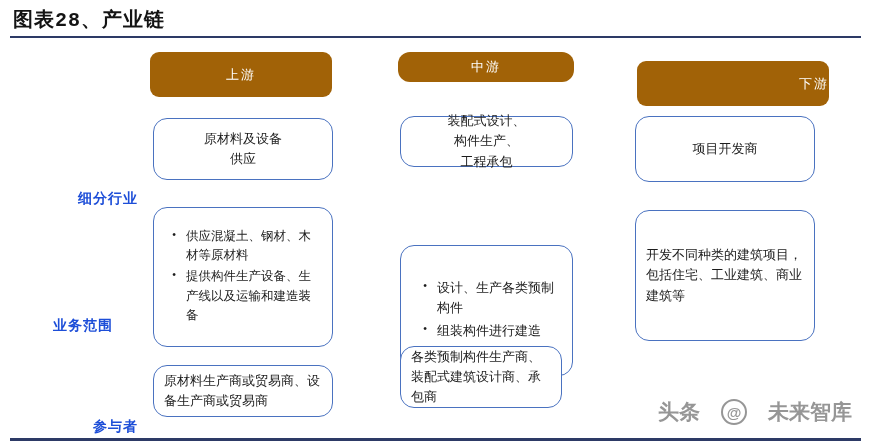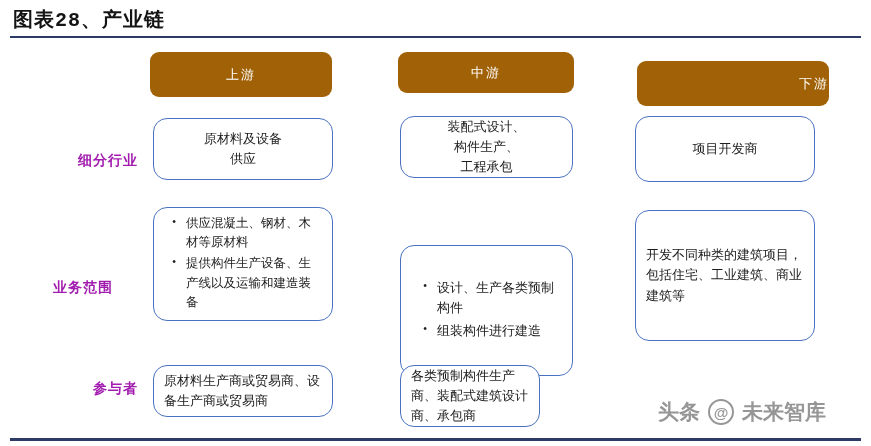--- a/index.html
+++ b/index.html
@@ -69,34 +69,35 @@
     border-radius: 9px;
     color: #ffffff;
     font-size: 13px;
     letter-spacing: 2px;
     display: flex;
     align-items: center;
     justify-content: center;
     box-sizing: border-box;
   }
   .col-header.c1 { left: 150px; top: 14px; width: 182px; height: 45px; }
-  .col-header.c2 { left: 398px; top: 14px; width: 176px; height: 41px; }
+  .col-header.c2 { left: 398px; top: 14px; width: 176px; height: 30px; border-radius: 12px; }
   .col-header.c3 { left: 637px; top: 23px; width: 192px; height: 45px; justify-content: flex-end; }
 
   
   .row-label {
     position: absolute;
     font-size: 14px;
     font-weight: bold;
     letter-spacing: 1px;
-    color: #a21caf;
+    color: #1d4ed8;
     white-space: nowrap;
     text-align: right;
     width: 110px;
     left: 28px;
+    margin-top: 38px;
   }
   .row-label.r1 { top: 114px; }
   .row-label.r2 { top: 241px; text-align: center; }
   .row-label.r3 { top: 342px; text-align: right; }
 
   
   .cell {
     position: absolute;
     border: 1.6px solid #4a72c0;
     border-radius: 14px;
@@ -109,31 +110,31 @@
     font-size: 13px;
     line-height: 1.55;
   }
   .cell .inner { width: 100%; padding: 0 10px; box-sizing: border-box; }
 
   .cell.centered .inner { text-align: center; }
   .cell.left .inner { text-align: left; }
 
   
   .cell.r1c1 { left: 153px; top: 80px; width: 180px; height: 62px; }
-  .cell.r1c2 { left: 400px; top: 78px; width: 173px; height: 62px; }
+  .cell.r1c2 { left: 400px; top: 78px; width: 173px; height: 51px; }
   .cell.r1c3 { left: 635px; top: 78px; width: 180px; height: 66px; }
 
   
-  .cell.r2c1 { left: 153px; top: 169px; width: 180px; height: 114px; border-radius: 14px; }
+  .cell.r2c1 { left: 153px; top: 169px; width: 180px; height: 140px; border-radius: 14px; }
   .cell.r2c2 { left: 400px; top: 172px; width: 173px; height: 131px; margin-top: 35px; }
   .cell.r2c3 { left: 635px; top: 172px; width: 180px; height: 131px; }
 
   
   .cell.r3c1 { left: 153px; top: 327px; width: 180px; height: 52px; }
-  .cell.r3c2 { left: 400px; top: 327px; width: 140px; height: 62px; }
+  .cell.r3c2 { left: 400px; top: 308px; width: 162px; height: 62px; }
   .cell.r3c3 { left: 643px; top: 332px; width: 166px; height: 56px; }
 
   
   ul.bullets {
     margin: 0;
     padding: 0 0 0 16px;
     list-style: none;
   }
   ul.bullets li {
     position: relative;
@@ -154,21 +155,21 @@
 
   .para { text-align: left; }
 
   
   .watermark {
     position: absolute;
     left: 658px;
     top: 398px;
     display: flex;
     align-items: center;
-    gap: 8px;
+    gap: 21px;
     font-family: "Liberation Sans", sans-serif;
     font-size: 21px;
     font-weight: bold;
     color: rgba(120, 120, 120, 0.78);
     white-space: nowrap;
     pointer-events: none;
   }
   .watermark .wm-badge {
     font-size: 21px;
     color: rgba(120, 120, 120, 0.78);

